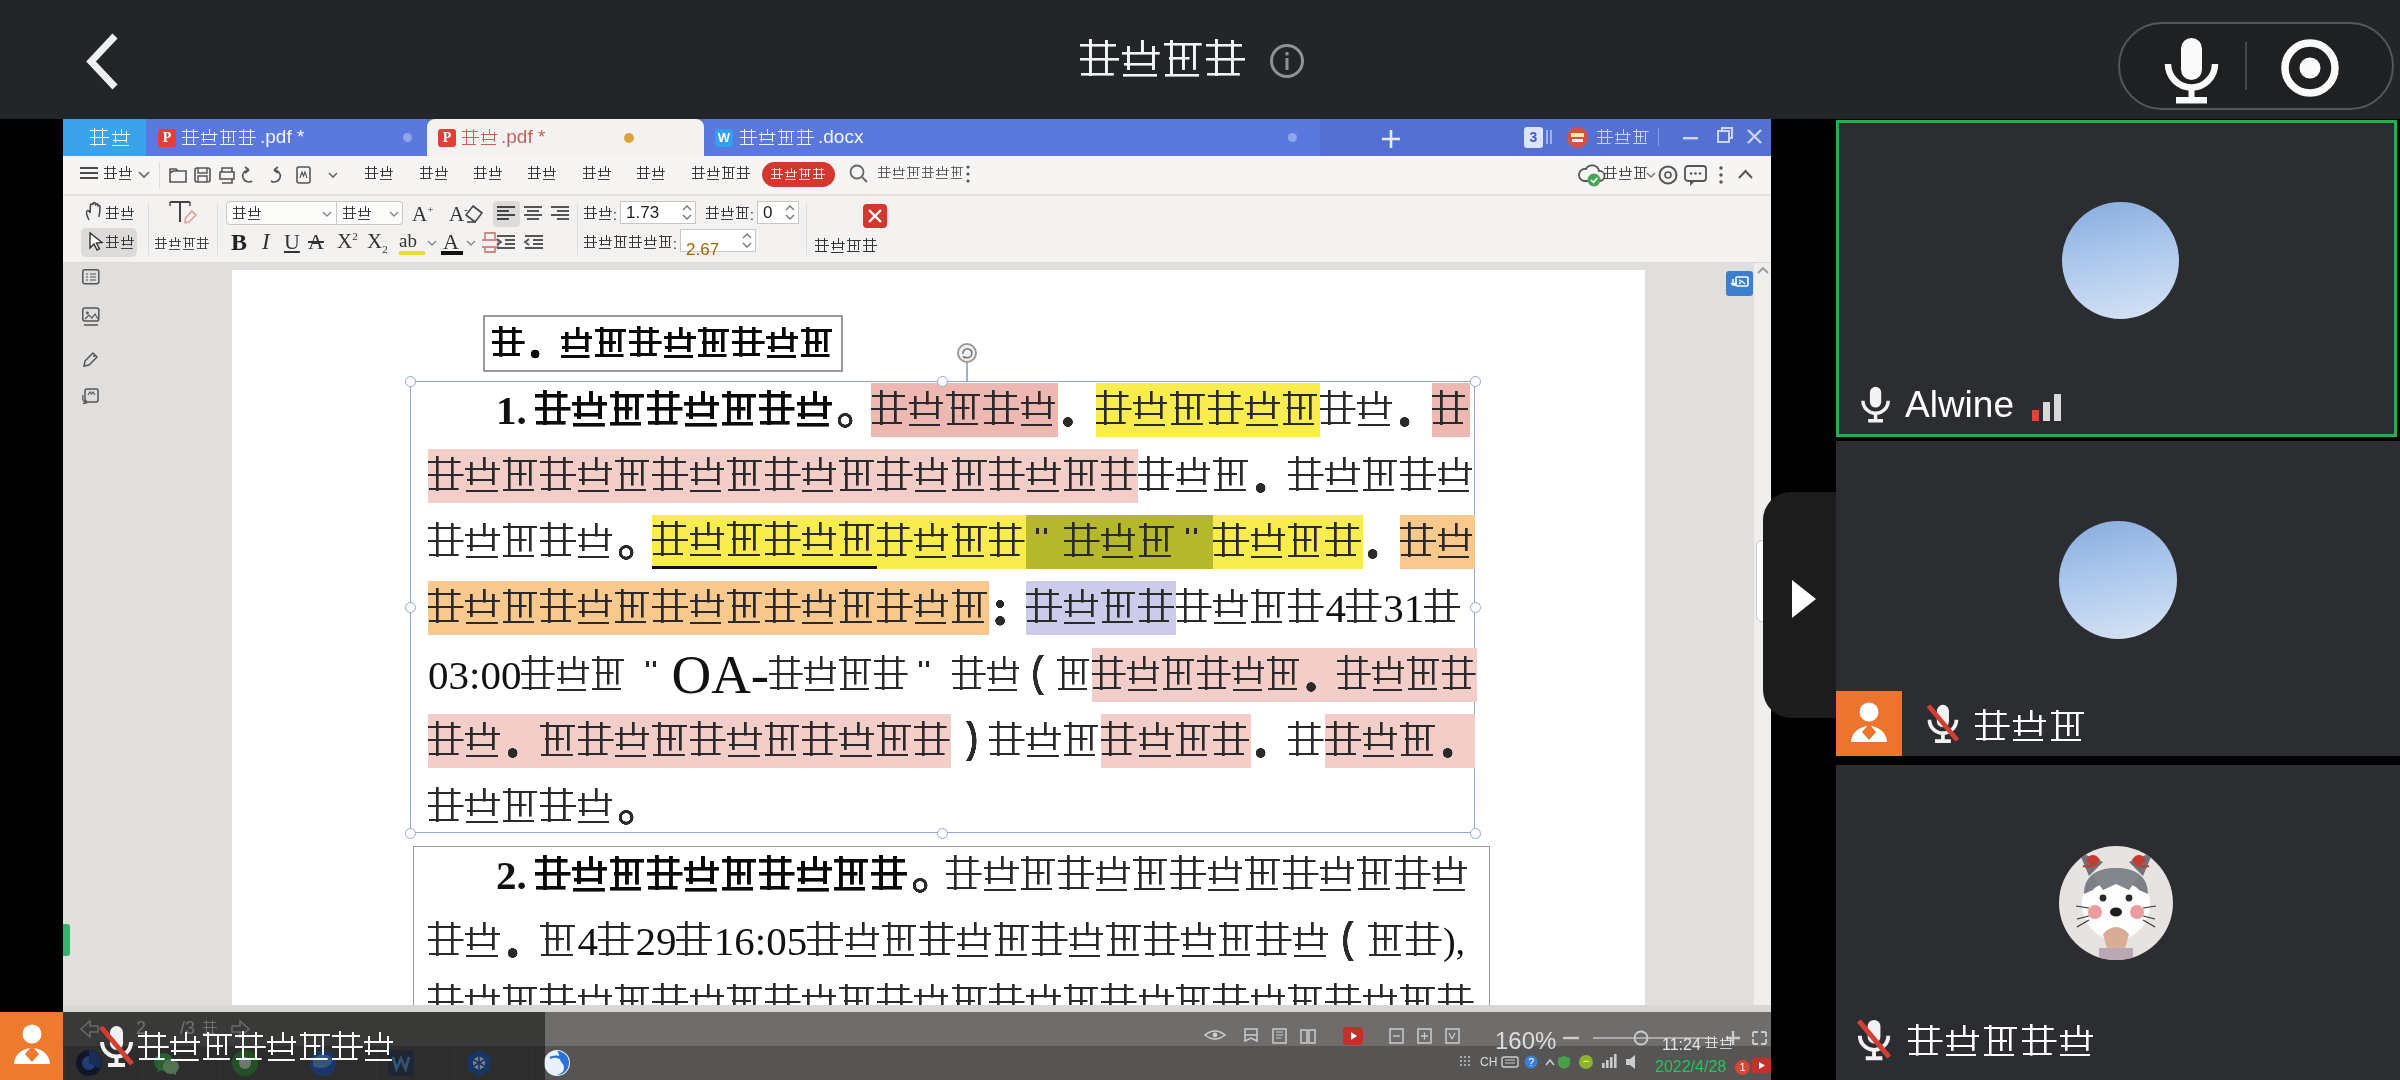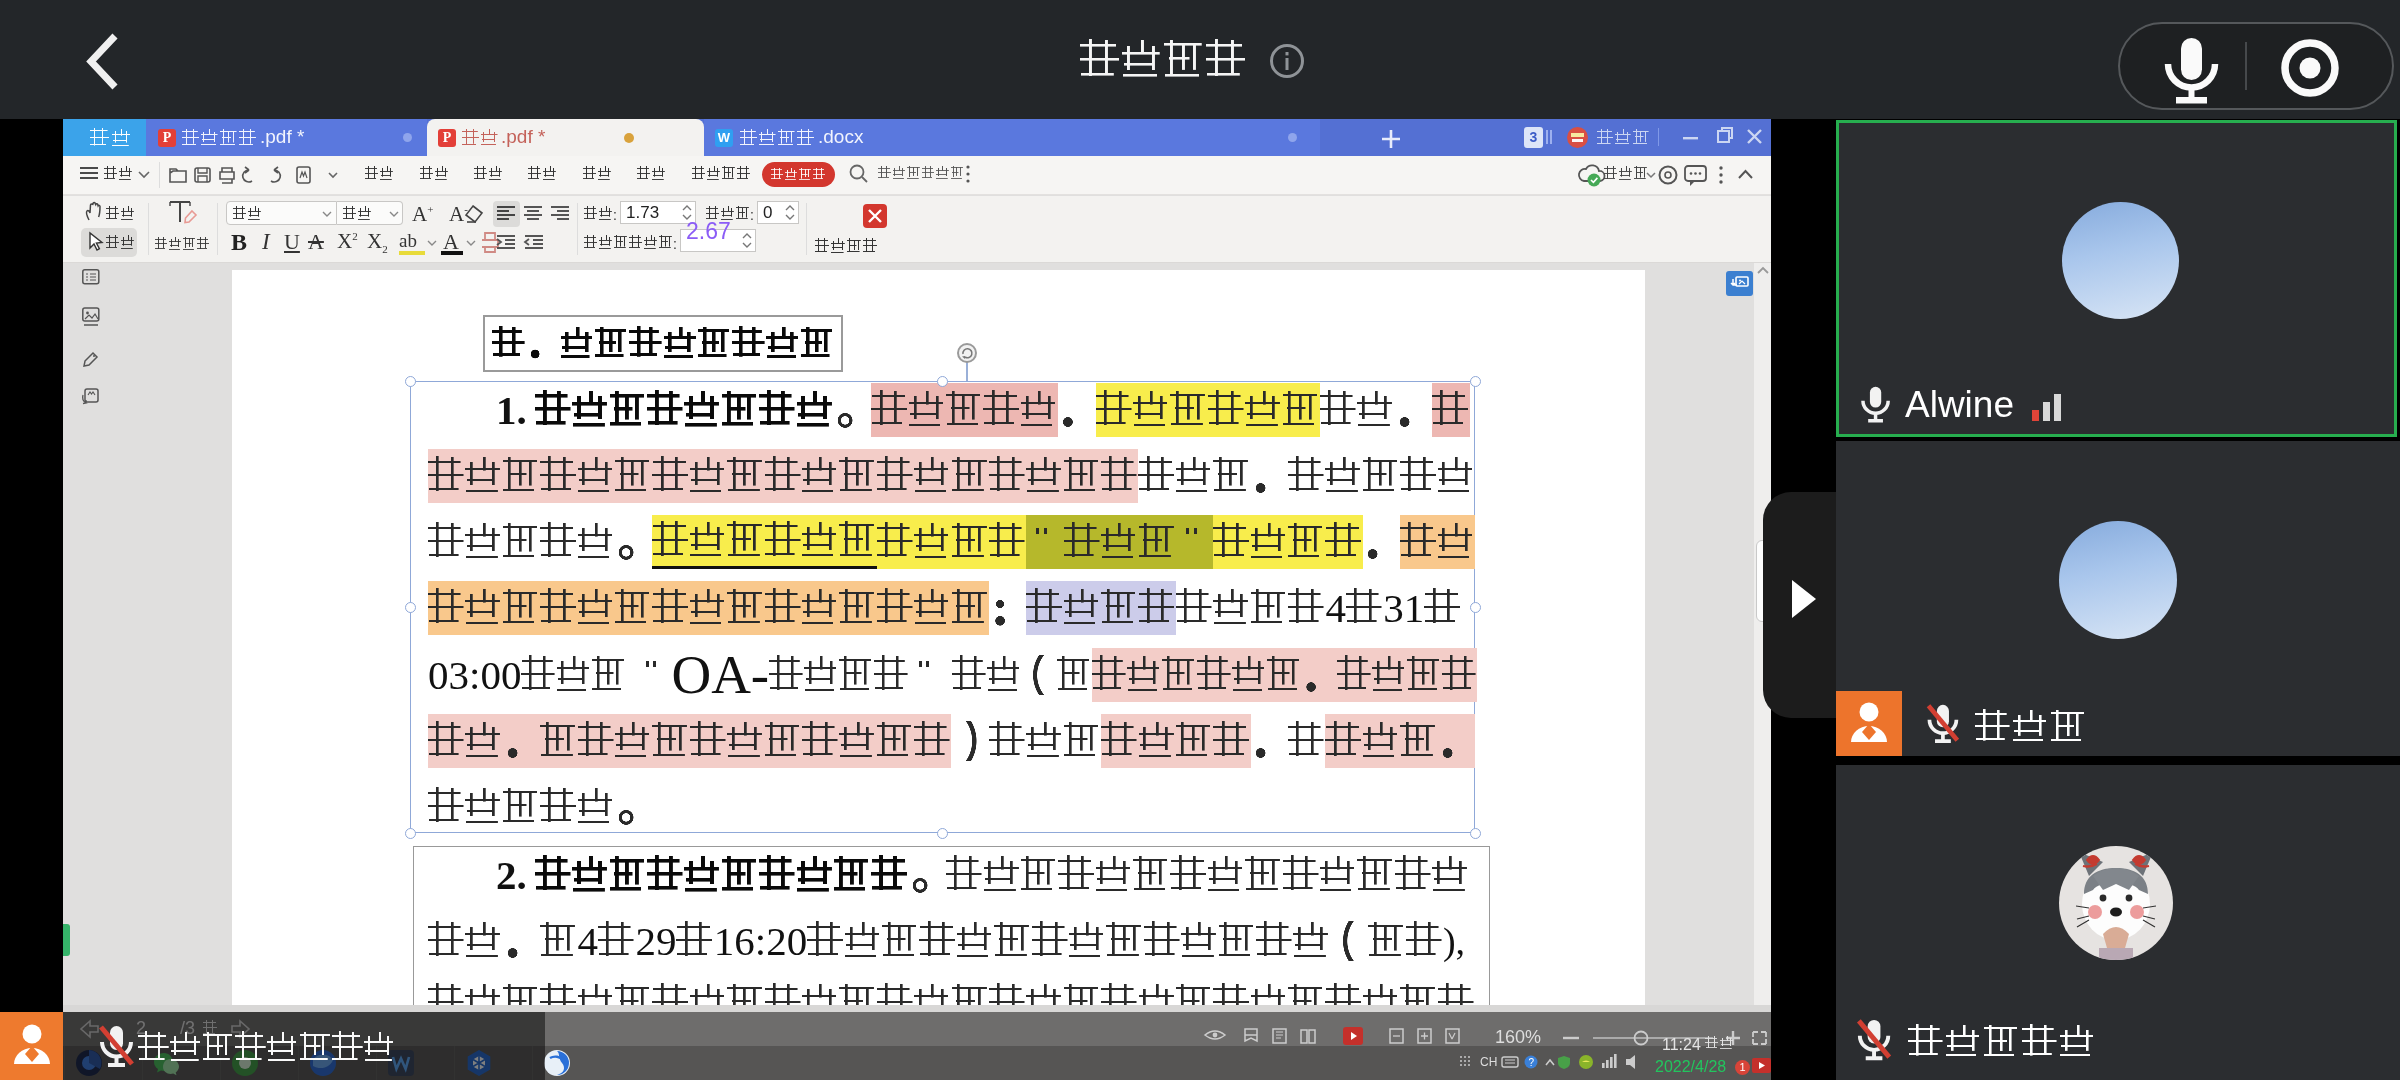--- a/index.html
+++ b/index.html
@@ -353,21 +353,21 @@
 <span class="gr abs" style="left:584px;top:235px;--gw:14px;--gh:15px;--c:#333;gap:1px">
     <i class="z za"></i>
     <i class="z zb"></i>
     <i class="z zc"></i>
     <i class="z za"></i>
     <i class="z zb"></i>
     <i class="z zc"></i>
   </span>
 <div class="abs" style="left:673px;top:236px;color:#333;font-size:14px">:</div>
 <div class="abs" style="left:680px;top:229px;width:76px;height:23px;background:#fff;border:1px solid #c8c7c5"></div>
-<div class="abs" style="left:686px;top:218px;font-size:23px;color:#8b5cf6">2.67</div>
+<div class="abs" style="left:686px;top:240px;font-size:17px;color:#a16207">2.67</div>
 <svg style="left:742px;top:232px" width="10" height="17">
     <path d="M1 6 l4 -4 l4 4" fill="none" stroke="#777" stroke-width="1.4"></path>
     <path d="M1 11 l4 4 l4 -4" fill="none" stroke="#777" stroke-width="1.4"></path>
   </svg>
 <div class="abs" style="left:806px;top:203px;width:1px;height:52px;background:#ddd"></div>
 <div class="abs" style="left:863px;top:204px;width:24px;height:24px;background:#d3372e;border-radius:4px"></div>
 <svg style="left:868px;top:209px" width="14" height="14">
     <path d="M1 1 l12 12 M13 1 l-12 12" stroke="#fff" stroke-width="2.4"></path>
   </svg>
 <span class="gr abs" style="left:815px;top:238px;--gw:15px;--gh:16px;--c:#333;gap:1px">
@@ -673,21 +673,21 @@
     </div>
     <div class="ln" style="left:428px;top:914px;">
       <i class="z za"></i>
       <i class="z zb"></i>
       <i class="z pc"></i>
       <i class="z zc"></i>
       <span class="lt" style="font-size:41px">4</span>
       <i class="z za"></i>
       <span class="lt" style="font-size:41px">29</span>
       <i class="z za"></i>
-      <span class="lt" style="font-size:41px">16:20</span>
+      <span class="lt" style="font-size:41px">16:05</span>
       <i class="z za"></i>
       <i class="z zb"></i>
       <i class="z zc"></i>
       <i class="z za"></i>
       <i class="z zb"></i>
       <i class="z zc"></i>
       <i class="z za"></i>
       <i class="z zb"></i>
       <i class="z zc"></i>
       <i class="z za"></i>
@@ -760,21 +760,21 @@
     <path d="M96 4 h6 v13 h-6 z M104 4 h6 v13 h-6 z" fill="none" stroke="#ccc" stroke-width="1.5"></path>
     <rect x="138" y="1" width="20" height="18" rx="3" fill="#c4302b"></rect>
     <path d="M146 6 l6 4 l-6 4 z" fill="#fff"></path>
     <rect x="185" y="3" width="13" height="14" fill="none" stroke="#ccc" stroke-width="1.5"></rect>
     <path d="M188 10 h7" stroke="#ccc" stroke-width="1.3"></path>
     <rect x="213" y="3" width="13" height="14" fill="none" stroke="#ccc" stroke-width="1.5"></rect>
     <path d="M216 10 h7 M219.5 6.5 v7" stroke="#ccc" stroke-width="1.3"></path>
     <rect x="241" y="3" width="13" height="14" fill="none" stroke="#ccc" stroke-width="1.5"></rect>
     <path d="M244 7 l3 6 M250 7 l-3 6" stroke="#ccc" stroke-width="1.2"></path>
   </svg>
-<div class="abs" style="left:1495px;top:1027px;color:#ddd;font-size:18px">160%</div>
+<div class="abs" style="left:1495px;top:1027px;color:#ddd;font-size:24px">160%</div>
 <svg style="left:1563px;top:1028px" width="210" height="20">
     <path d="M0 10 h16" stroke="#ccc" stroke-width="2.4"></path>
     <path d="M30 10 h120" stroke="#aaa" stroke-width="2"></path>
     <circle cx="78" cy="10" r="6.5" fill="none" stroke="#ccc" stroke-width="1.8"></circle>
     <path d="M163 10 h14 M170 3 v14" stroke="#ccc" stroke-width="2.4"></path>
     <path d="M190 4 h5 M190 4 v5 M203 4 h-5 M203 4 v5 M190 16 h5 M190 16 v-5 M203 16 h-5 M203 16 v-5" stroke="#ccc" stroke-width="1.8"></path>
   </svg>
 <svg style="left:75px;top:1049px" width="28" height="28">
     <circle cx="14" cy="14" r="13" fill="#18244a"></circle>
     <circle cx="14" cy="14" r="7" fill="#3a7ae0"></circle>

